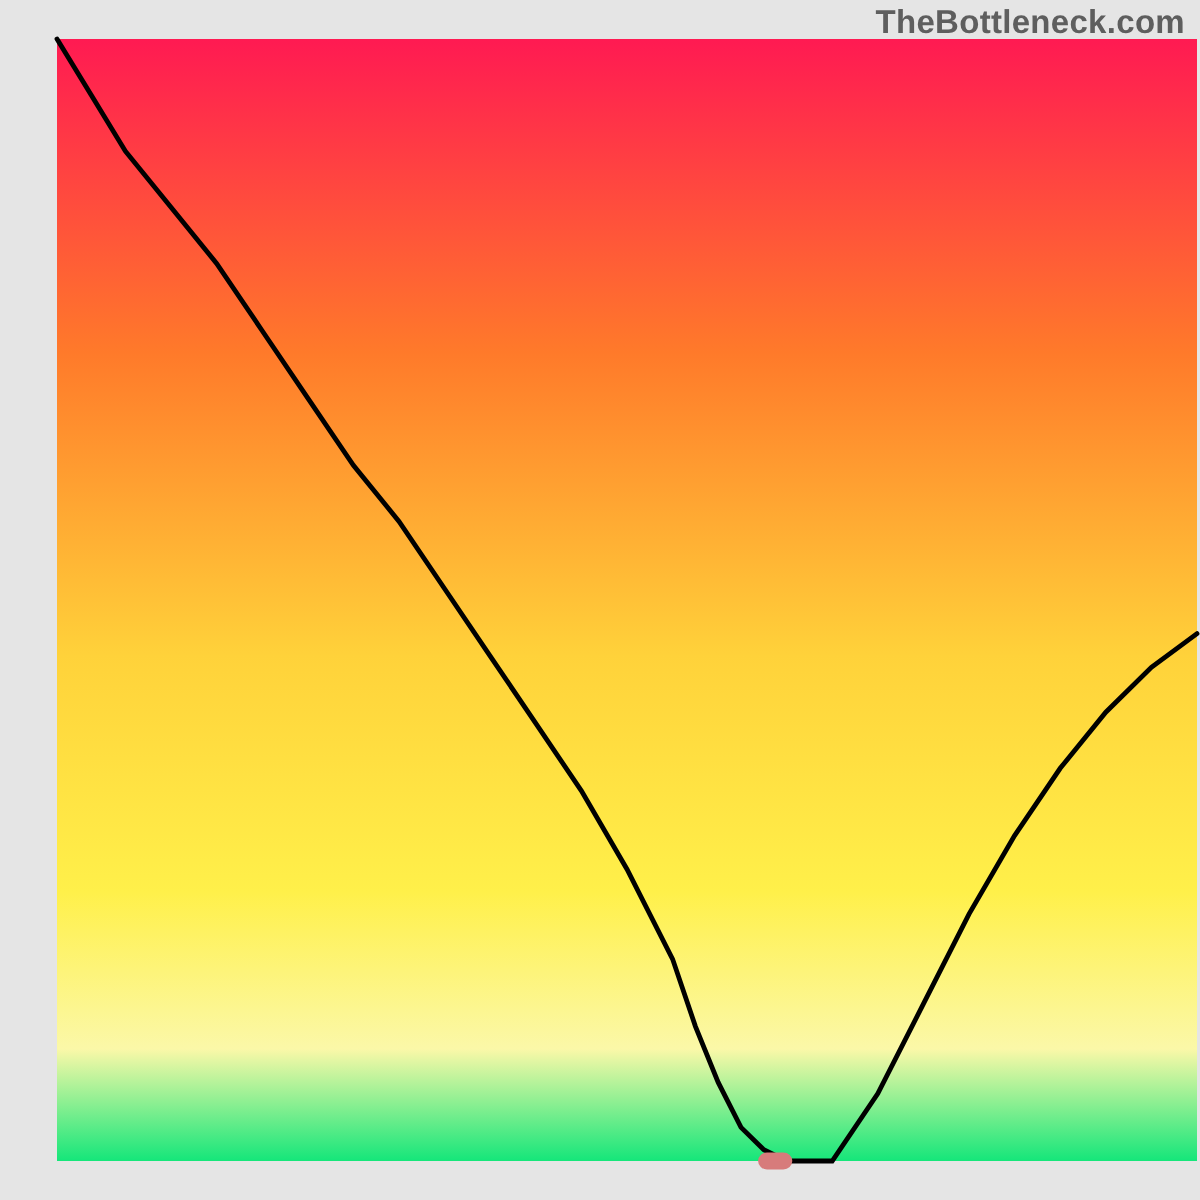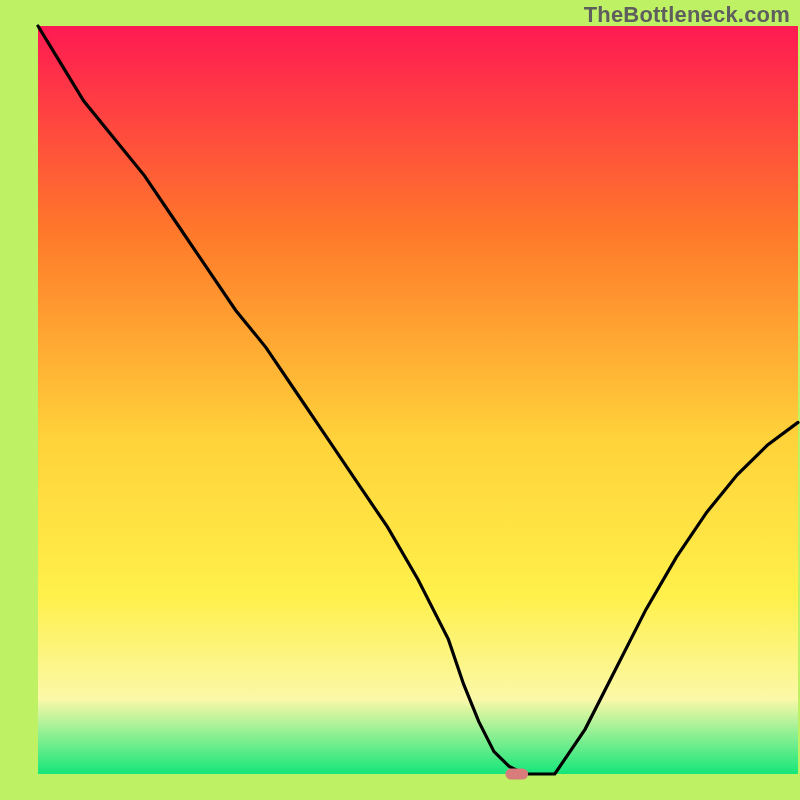--- a/index.html
+++ b/index.html
@@ -7,21 +7,21 @@
     padding: 0;
     width: 800px;
     height: 800px;
     background: #000;
     overflow: hidden;
   }
   .frame {
     position: relative;
     width: 800px;
     height: 800px;
-    background: #bef264;
+    background: #e5e5e5;
     text-decoration: underline;
   }
   .watermark {
     position: absolute;
     top: 2px;
     right: 10px;
     font-family: Arial, Helvetica, sans-serif;
     font-size: 22px;
     font-weight: 600;
     color: #5e5e5e;

